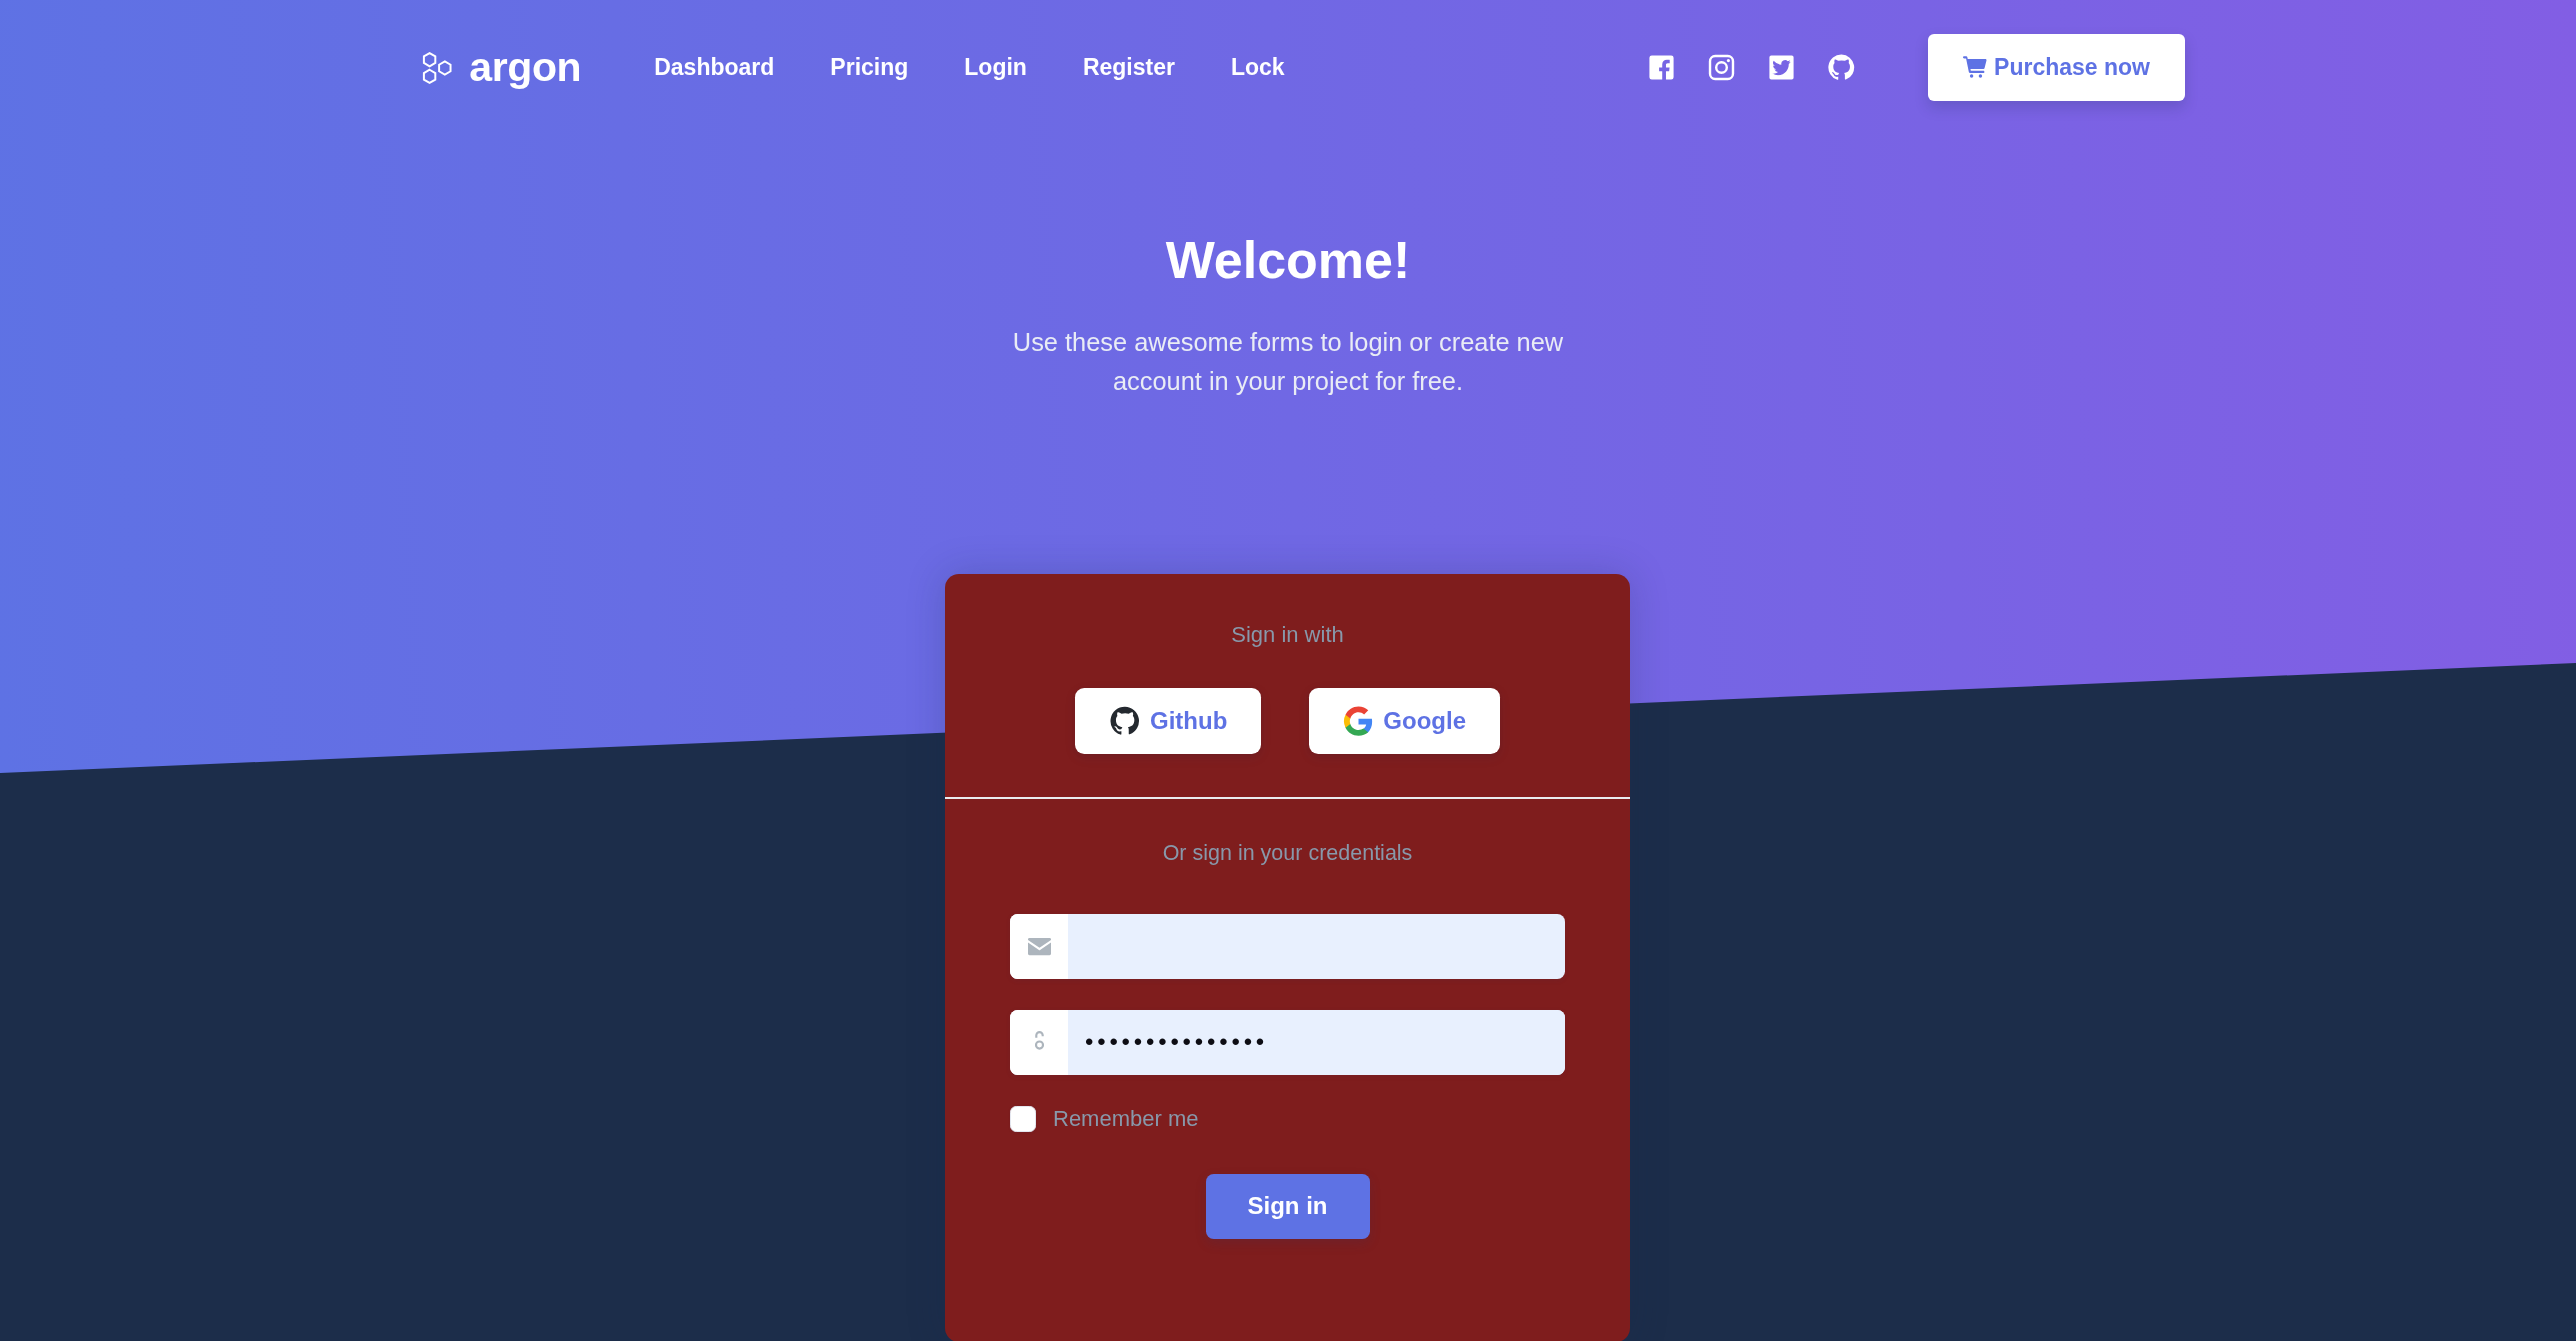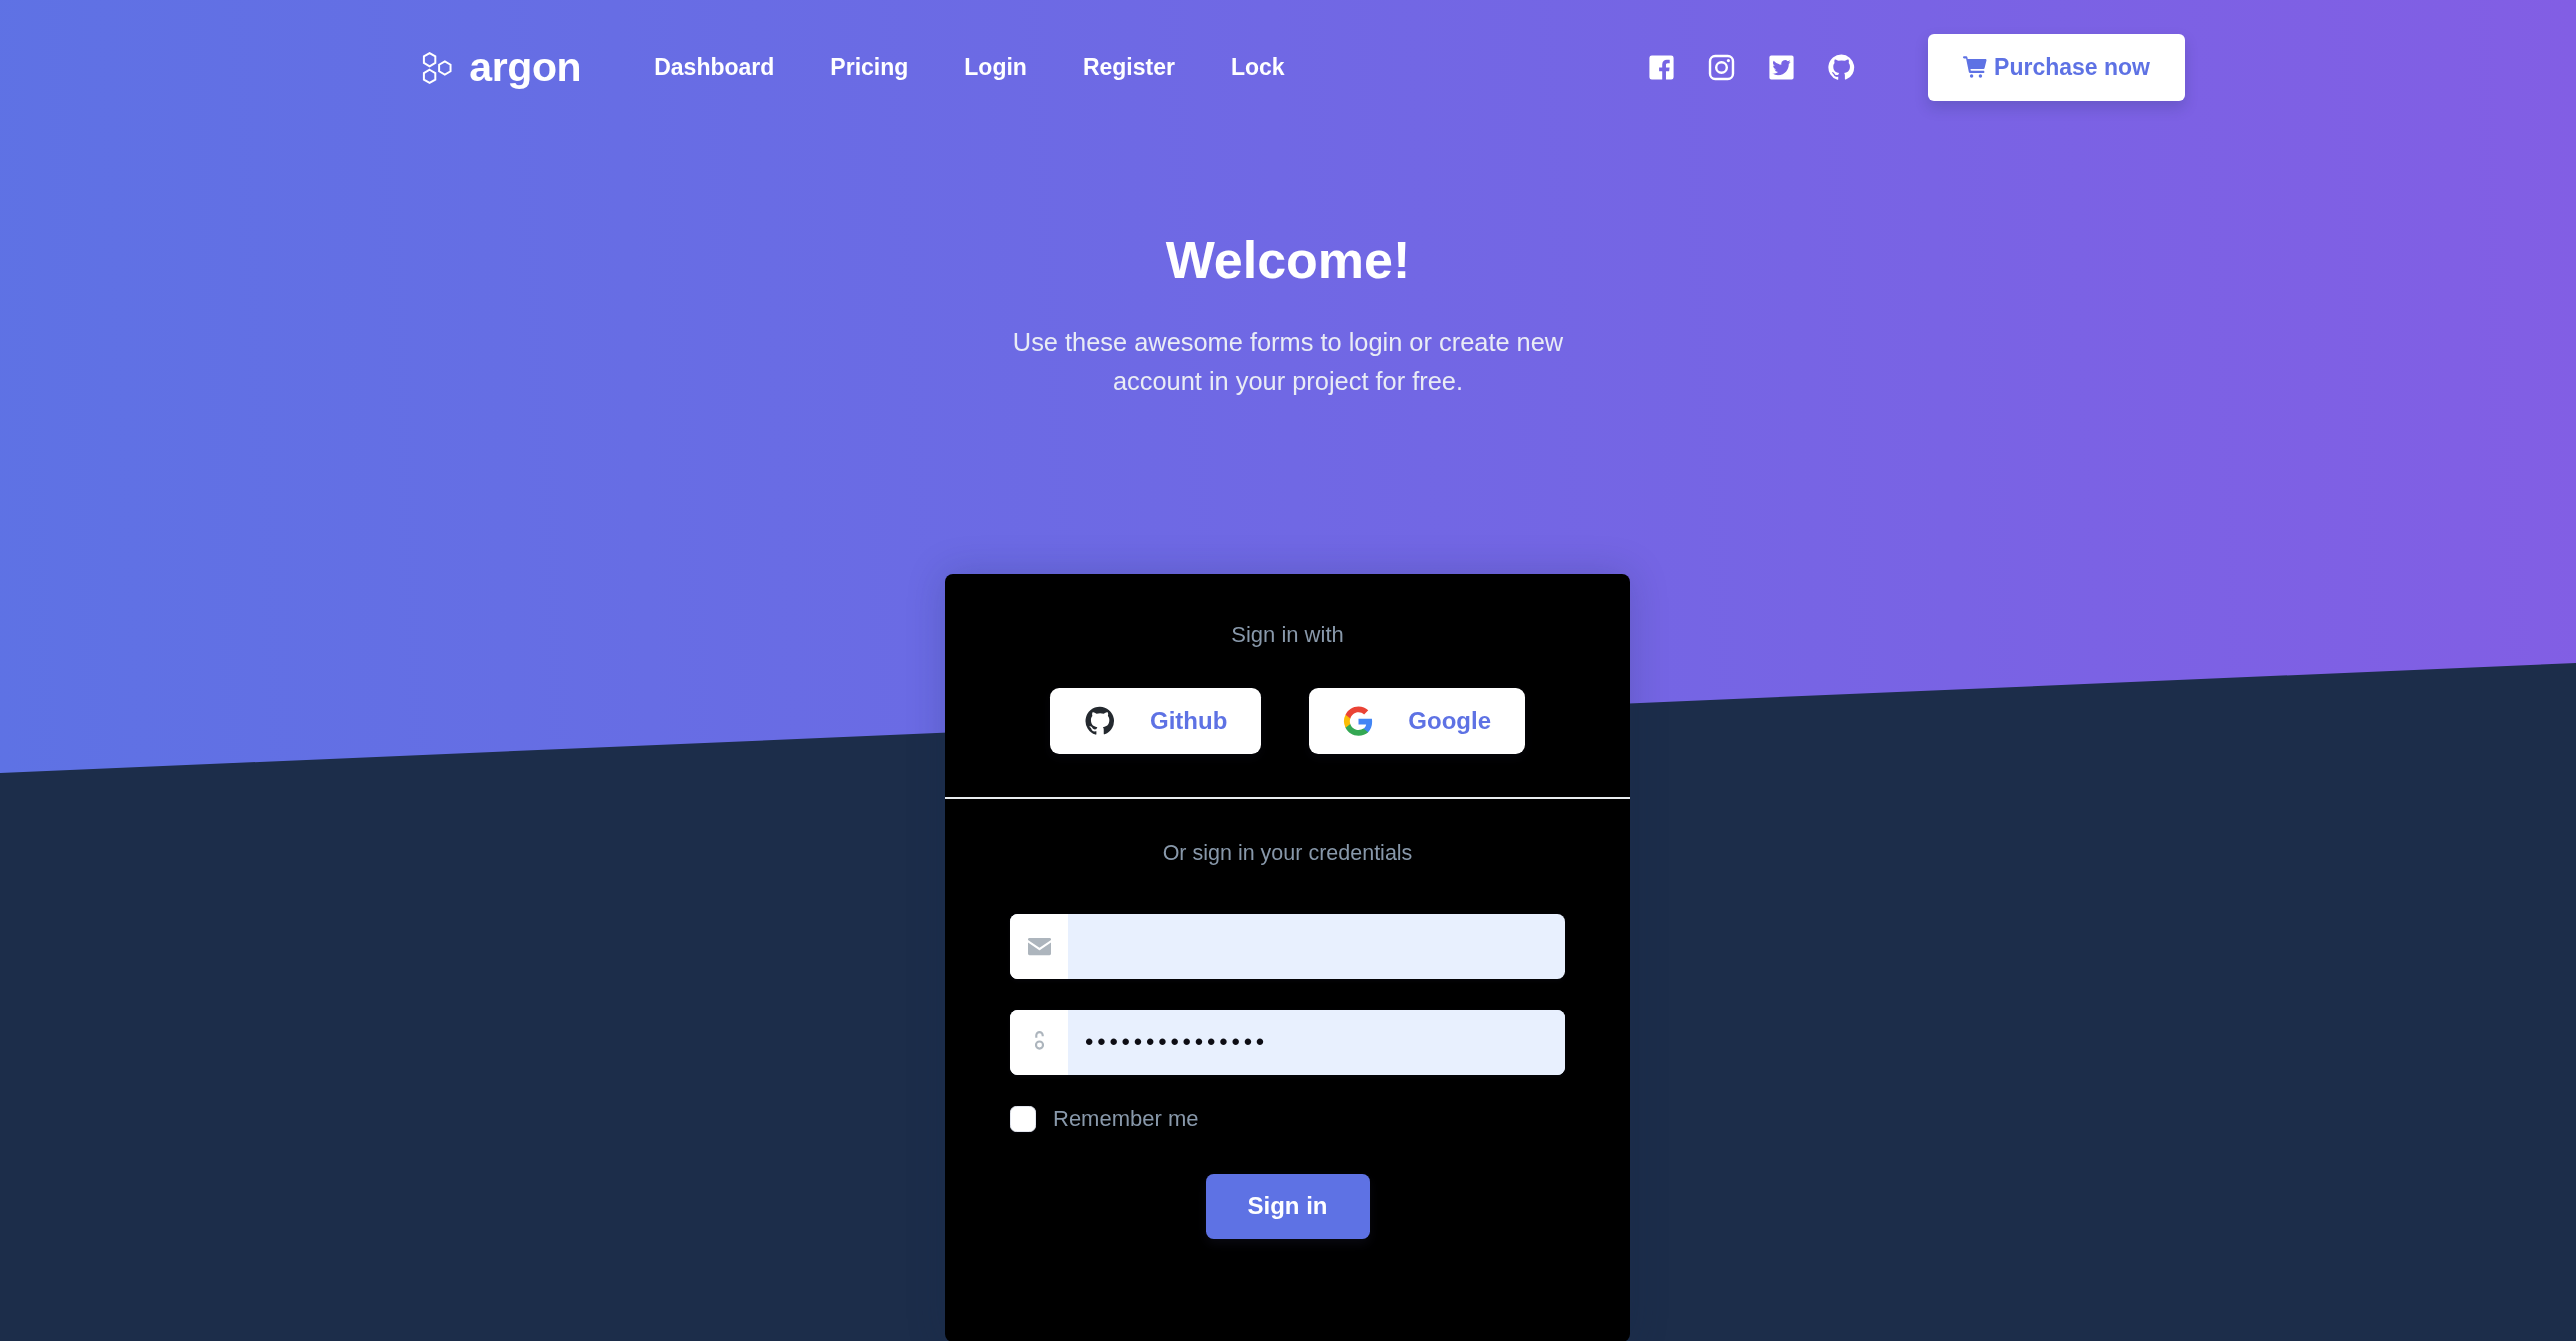--- a/index.html
+++ b/index.html
@@ -130,22 +130,22 @@
     margin: 0 auto;
   }
 
   
   .card {
     position: absolute;
     left: 945px;
     top: 574px;
     width: 685px;
     height: 768px;
-    background: #000000;
-    border-radius: 8px;
+    background: #7f1d1d;
+    border-radius: 14px;
     box-shadow: 0 0 38px rgba(23,43,77,.22);
     z-index: 10;
     overflow: hidden;
   }
   .card-header {
     padding: 48px 0 43px;
     text-align: center;
   }
   .card-note {
     color: #8898aa;
@@ -154,21 +154,21 @@
     margin-bottom: 40px;
   }
   .social-btns {
     display: flex;
     justify-content: center;
     gap: 48px;
   }
   .social-btn {
     display: flex;
     align-items: center;
-    gap: 34px;
+    gap: 9px;
     background: #ffffff;
     border: none;
     border-radius: 9.2px;
     padding: 17px 34px;
     box-shadow: 0 3.8px 10.8px rgba(50,50,93,.12), 0 1.5px 4.6px rgba(0,0,0,.06);
     cursor: pointer;
     font-family: "Liberation Sans", sans-serif;
   }
   .social-btn-label {
     color: #5e72e4;

